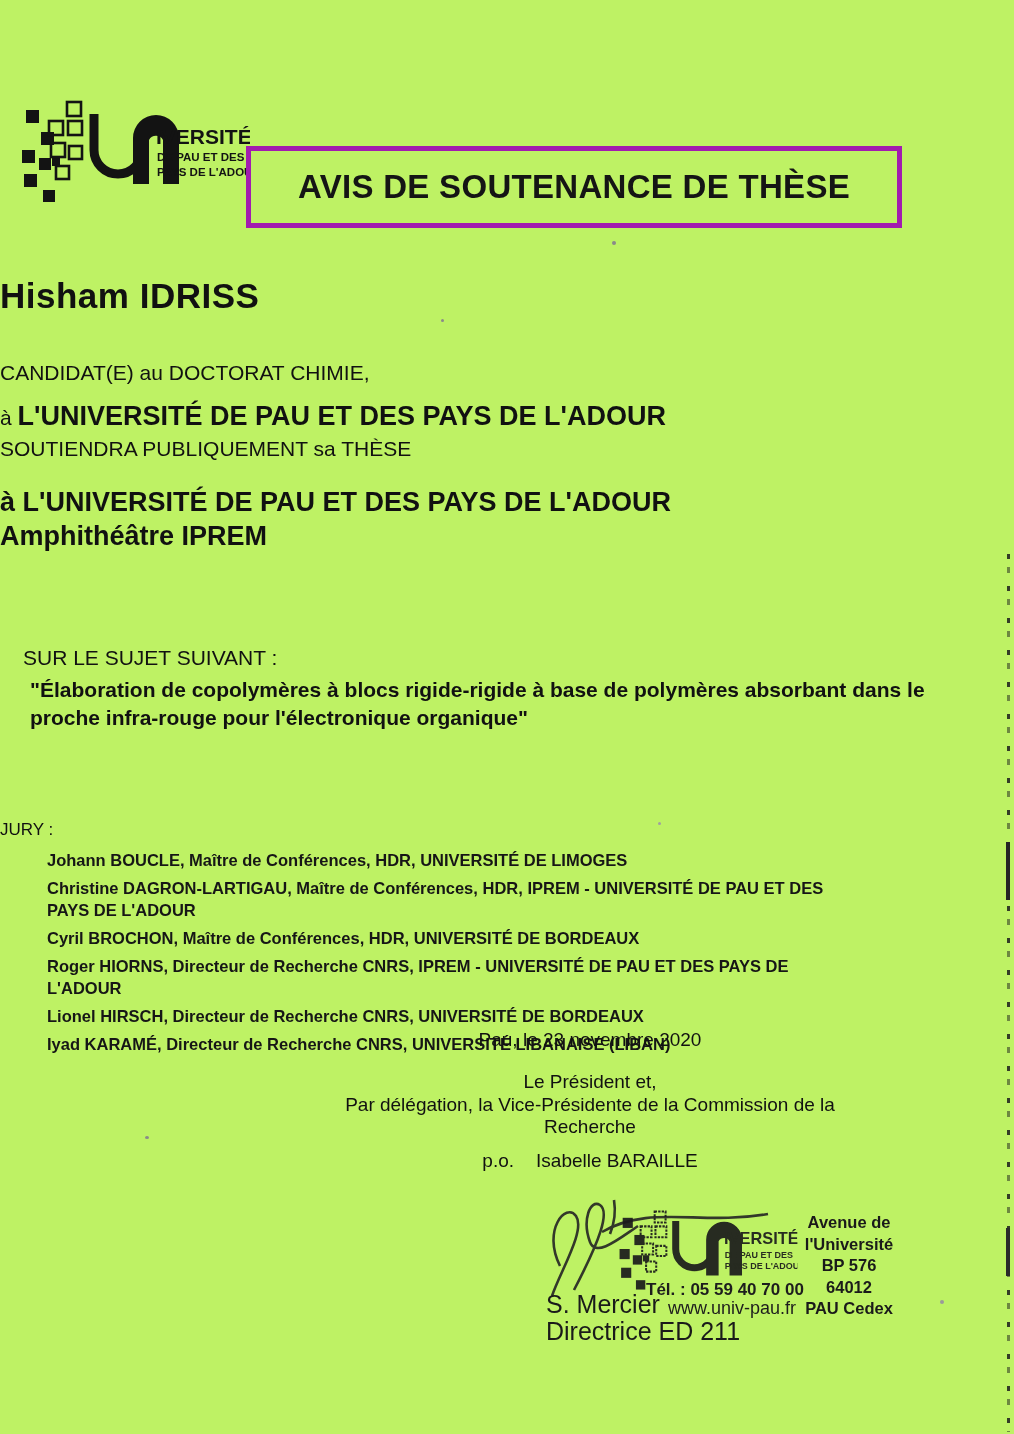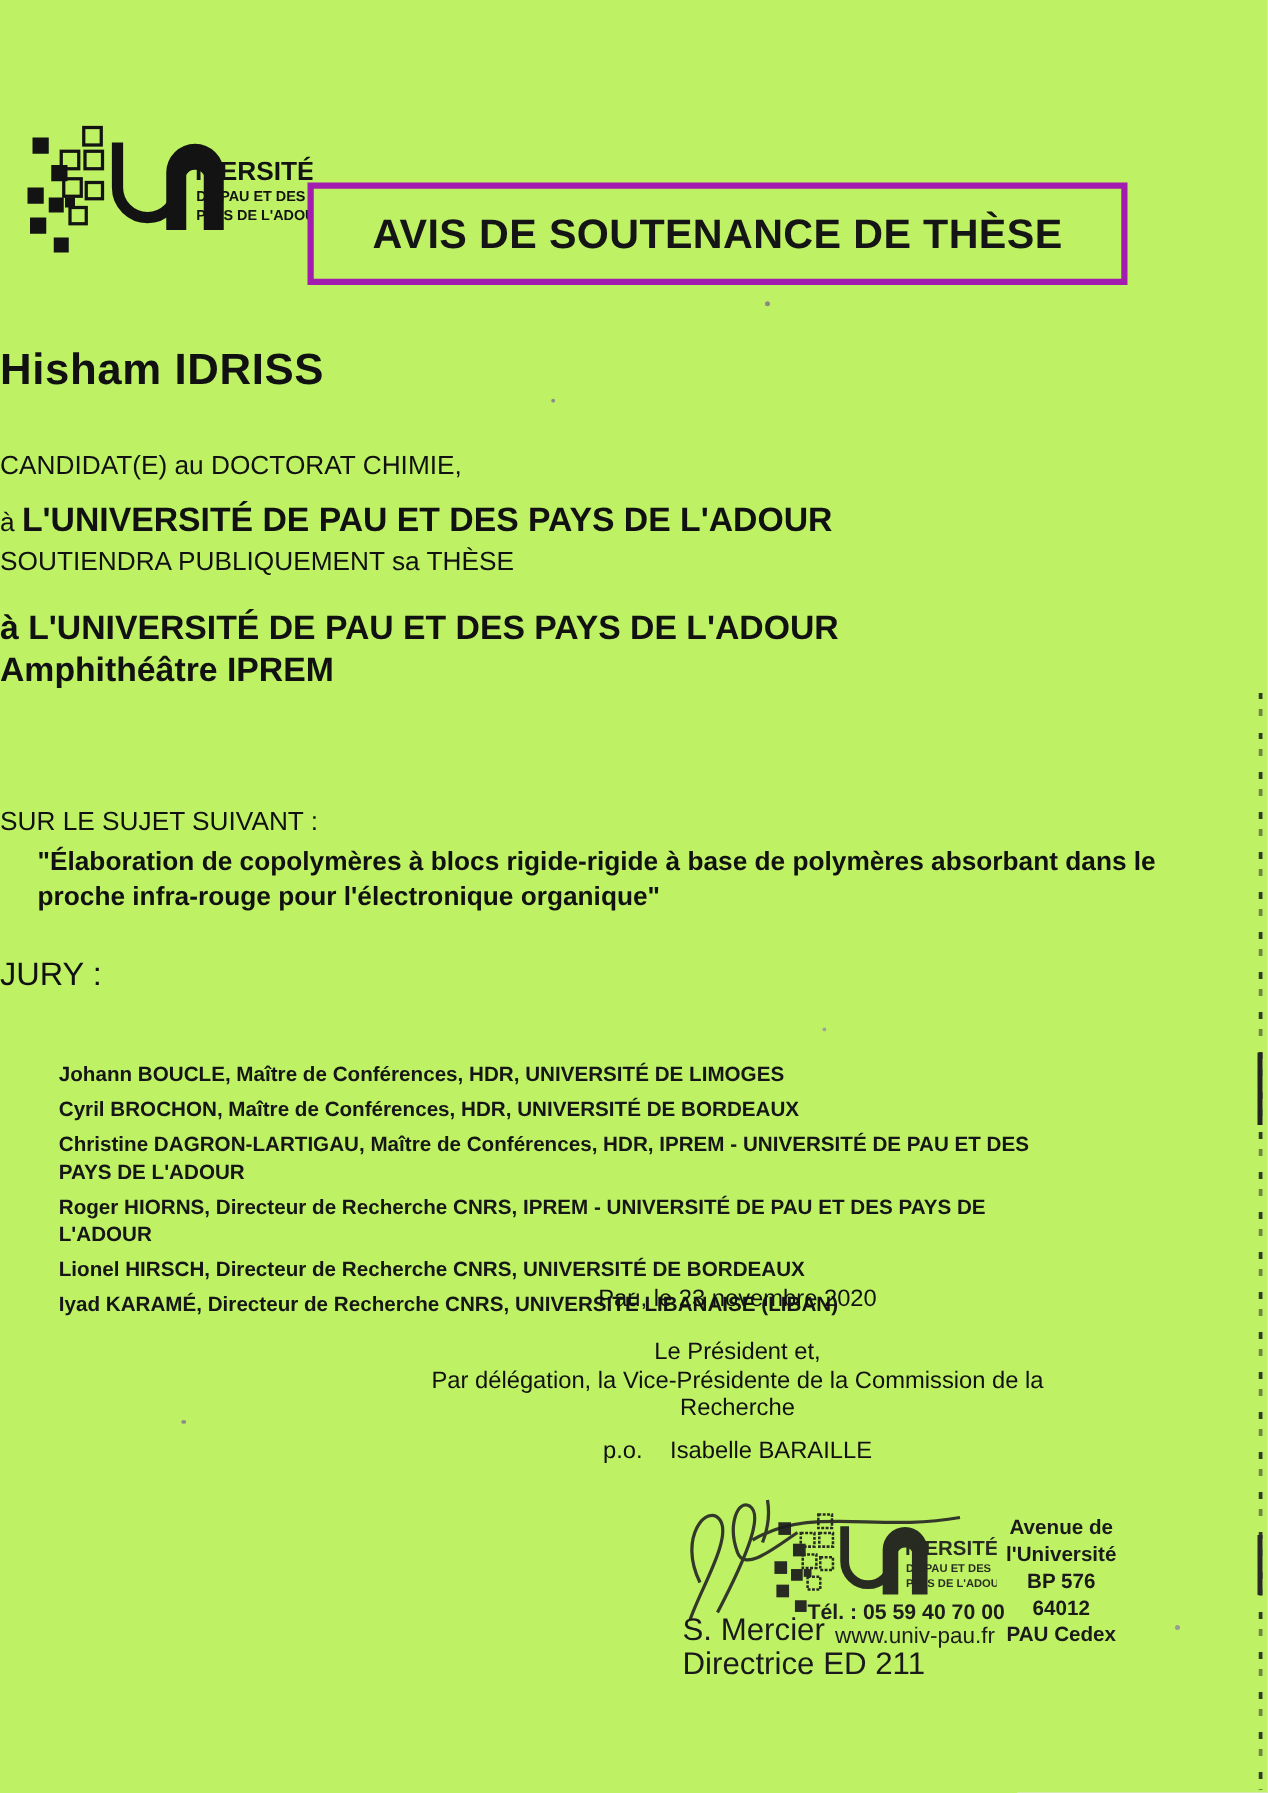--- a/index.html
+++ b/index.html
@@ -18,26 +18,26 @@
   
   .col { position:absolute; left:0; width:940px; }
   .name-line { top:276px; font-size:35px; font-weight:bold; letter-spacing:.5px; }
   .cand-block { top:361px; }
   .cand-l1 { font-size:21px; margin-bottom:16px; }
   .cand-l2 { font-size:27px; font-weight:bold; line-height:30px; }
   .cand-l2 .pfx { font-size:21px; font-weight:normal; }
   .cand-l3 { font-size:21px; margin-top:4px; }
   .defense-block { top:485px; font-size:27px; font-weight:bold; line-height:34px; }
   .defense-block .pfx { font-weight:normal; font-size:24px; }
-  .subject-head { top:646px; font-size:21px; }
+  .subject-head { top:646px; font-size:21px;padding-left:23px; }
   .subject-text {
     position:absolute; left:30px; top:676px; width:920px; text-align:left;
     font-size:21px; font-weight:bold; line-height:28px;
   }
-  .jury-head { top:764px; font-size:26px; }
+  .jury-head { top:820px; font-size:17px; }
   .jury-list { position:absolute; left:47px; top:849px; width:820px; text-align:left; }
   .jury-item { font-size:16.5px; font-weight:bold; line-height:22px; margin-bottom:6px; color:#161616; }
   
   .close-col { position:absolute; left:270px; width:640px; text-align:center; }
   .close-date { top:1029px; font-size:19px; }
   .close-block { top:1071px; font-size:19px; line-height:22.5px; }
   .po-line { top:1150px; font-size:19px; }
   .po-line .po { margin-right:22px; }
   
   .sig-svg { position:absolute; left:540px; top:1196px; }
@@ -117,22 +117,22 @@
 
   <div class="col subject-head">SUR LE SUJET SUIVANT :</div>
   <div class="subject-text">
     <div>"Élaboration de copolymères à blocs rigide-rigide à base de polymères absorbant dans le</div>
     <div>proche infra-rouge pour l'électronique organique"</div>
   </div>
 
   <div class="col jury-head">JURY :</div>
   <div class="jury-list">
     <div class="jury-item">Johann BOUCLE, Maître de Conférences, HDR, UNIVERSITÉ DE LIMOGES</div>
+    <div class="jury-item">Christine DAGRON-LARTIGAU, Maître de Conférences, HDR, IPREM - UNIVERSITÉ DE PAU ET DES PAYS DE L'ADOUR</div>
     <div class="jury-item">Cyril BROCHON, Maître de Conférences, HDR, UNIVERSITÉ DE BORDEAUX</div>
-    <div class="jury-item">Christine DAGRON-LARTIGAU, Maître de Conférences, HDR, IPREM - UNIVERSITÉ DE PAU ET DES PAYS DE L'ADOUR</div>
     <div class="jury-item">Roger HIORNS, Directeur de Recherche CNRS, IPREM - UNIVERSITÉ DE PAU ET DES PAYS DE L'ADOUR</div>
     <div class="jury-item">Lionel HIRSCH, Directeur de Recherche CNRS, UNIVERSITÉ DE BORDEAUX</div>
     <div class="jury-item">Iyad KARAMÉ, Directeur de Recherche CNRS, UNIVERSITÉ LIBANAISE (LIBAN)</div>
   </div>
 
   <div class="close-col close-date">Pau, le 23 novembre 2020</div>
   <div class="close-col close-block">
     <div>Le Président et,</div>
     <div>Par délégation, la Vice-Présidente de la Commission de la</div>
     <div>Recherche</div>

